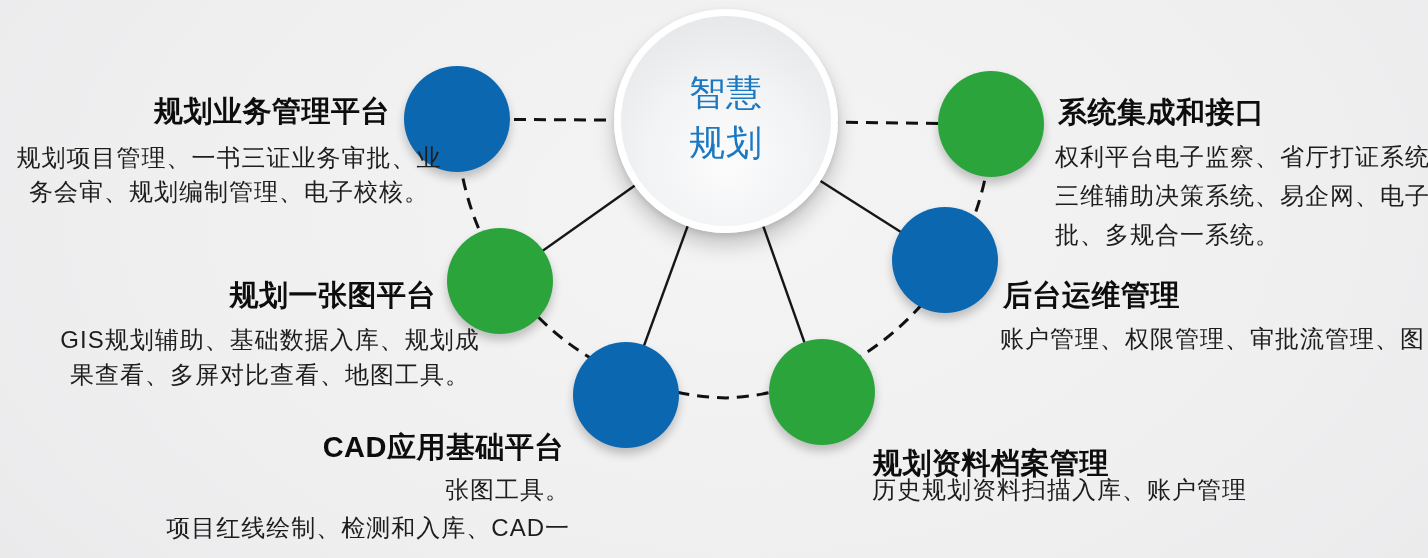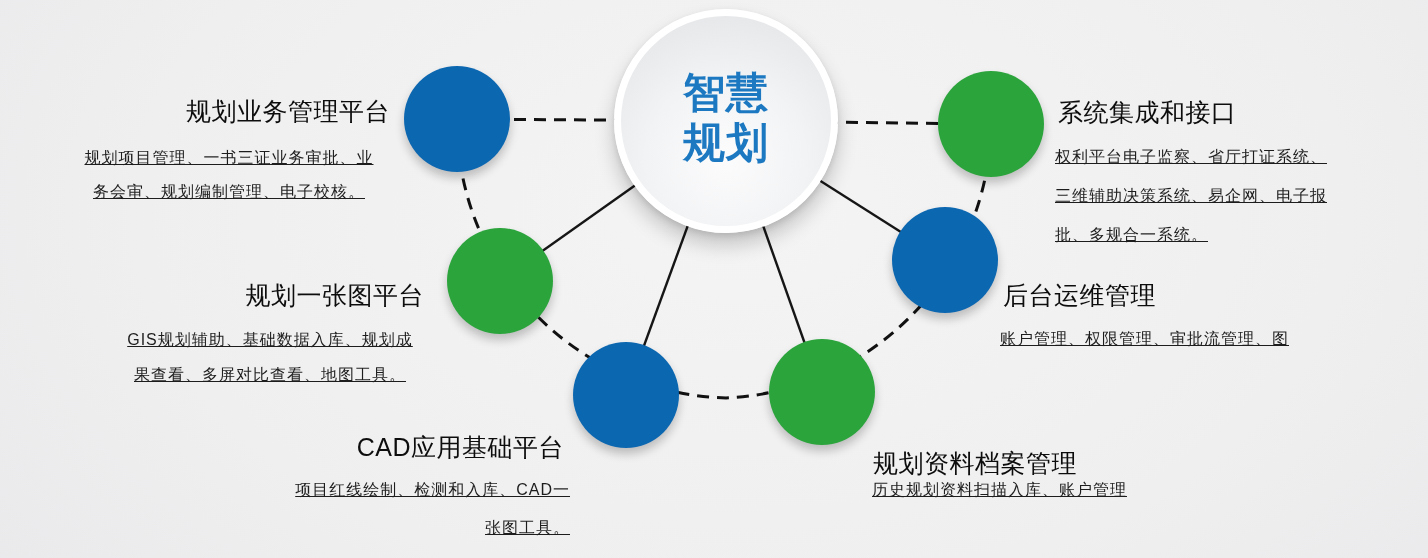--- a/index.html
+++ b/index.html
@@ -29,41 +29,41 @@
   .hub {
     position:absolute; left:614px; top:9px; width:224px; height:224px;
     border-radius:50%; box-sizing:border-box;
     border:7px solid #ffffff;
     background: radial-gradient(circle at 50% 68%, #fcfcfd 0%, #f2f3f4 45%, #e1e2e5 100%);
     box-shadow: 0 12px 20px rgba(0,0,0,0.20), 0 3px 6px rgba(0,0,0,0.10);
     z-index:2;
     display:flex; align-items:center; justify-content:center;
   }
   .hub-label {
-    font-size:42px; font-weight:bold; line-height:50px;
+    font-size:36px; font-weight:normal; line-height:50px;
     text-align:left; letter-spacing:1px; margin-top:-6px;
   }
   .hub-label span { display:block; }
 
   .block { position:absolute; z-index:3; }
   .node-title {
-    position:absolute; font-size:25px; font-weight:normal; color:#0d0d0d;
+    position:absolute; font-size:29px; font-weight:bold; color:#0d0d0d;
     letter-spacing:0.5px; line-height:33px; white-space:nowrap;
   }
   .node-desc {
-    position:absolute; font-size:16px; color:#1d1d1d;
-    letter-spacing:1px; white-space:nowrap;text-decoration:underline;
+    position:absolute; font-size:24px; color:#1d1d1d;
+    letter-spacing:1px; white-space:nowrap;
   }
   .node-desc .line { white-space:nowrap; }
 
   
   .t1 { left:0; top:95px; width:390px; text-align:right; }
   .d1 { left:0; top:141px; width:458px; text-align:center; line-height:34px; }
   
-  .t2 { left:0; top:279px; width:424px; text-align:right; }
+  .t2 { left:12px; top:279px; width:424px; text-align:right; }
   .d2 { left:40px; top:322px; width:460px; text-align:center; line-height:35px; }
   
   .t3 { left:0; top:431px; width:564px; text-align:right; }
   .d3 { left:0; top:471px; width:570px; text-align:right; line-height:38px; }
   
   .t4 { left:1058px; top:96px; text-align:left; }
   .d4 { left:1055px; top:137px; text-align:left; line-height:39px; }
   
   .t5 { left:1003px; top:279px; text-align:left; }
   .d5 { left:1000px; top:321px; text-align:left; line-height:35px; }
@@ -115,22 +115,22 @@
     <div class="node-title t2">规划一张图平台</div>
     <div class="node-desc d2">
       <div class="line">GIS规划辅助、基础数据入库、规划成</div>
       <div class="line">果查看、多屏对比查看、地图工具。</div>
     </div>
   </div>
 
   <div class="block">
     <div class="node-title t3">CAD应用基础平台</div>
     <div class="node-desc d3">
+      <div class="line">张图工具。</div>
       <div class="line">项目红线绘制、检测和入库、CAD一</div>
-      <div class="line">张图工具。</div>
     </div>
   </div>
 
   <div class="block">
     <div class="node-title t4">系统集成和接口</div>
     <div class="node-desc d4">
       <div class="line">权利平台电子监察、省厅打证系统、</div>
       <div class="line">三维辅助决策系统、易企网、电子报</div>
       <div class="line">批、多规合一系统。</div>
     </div>

